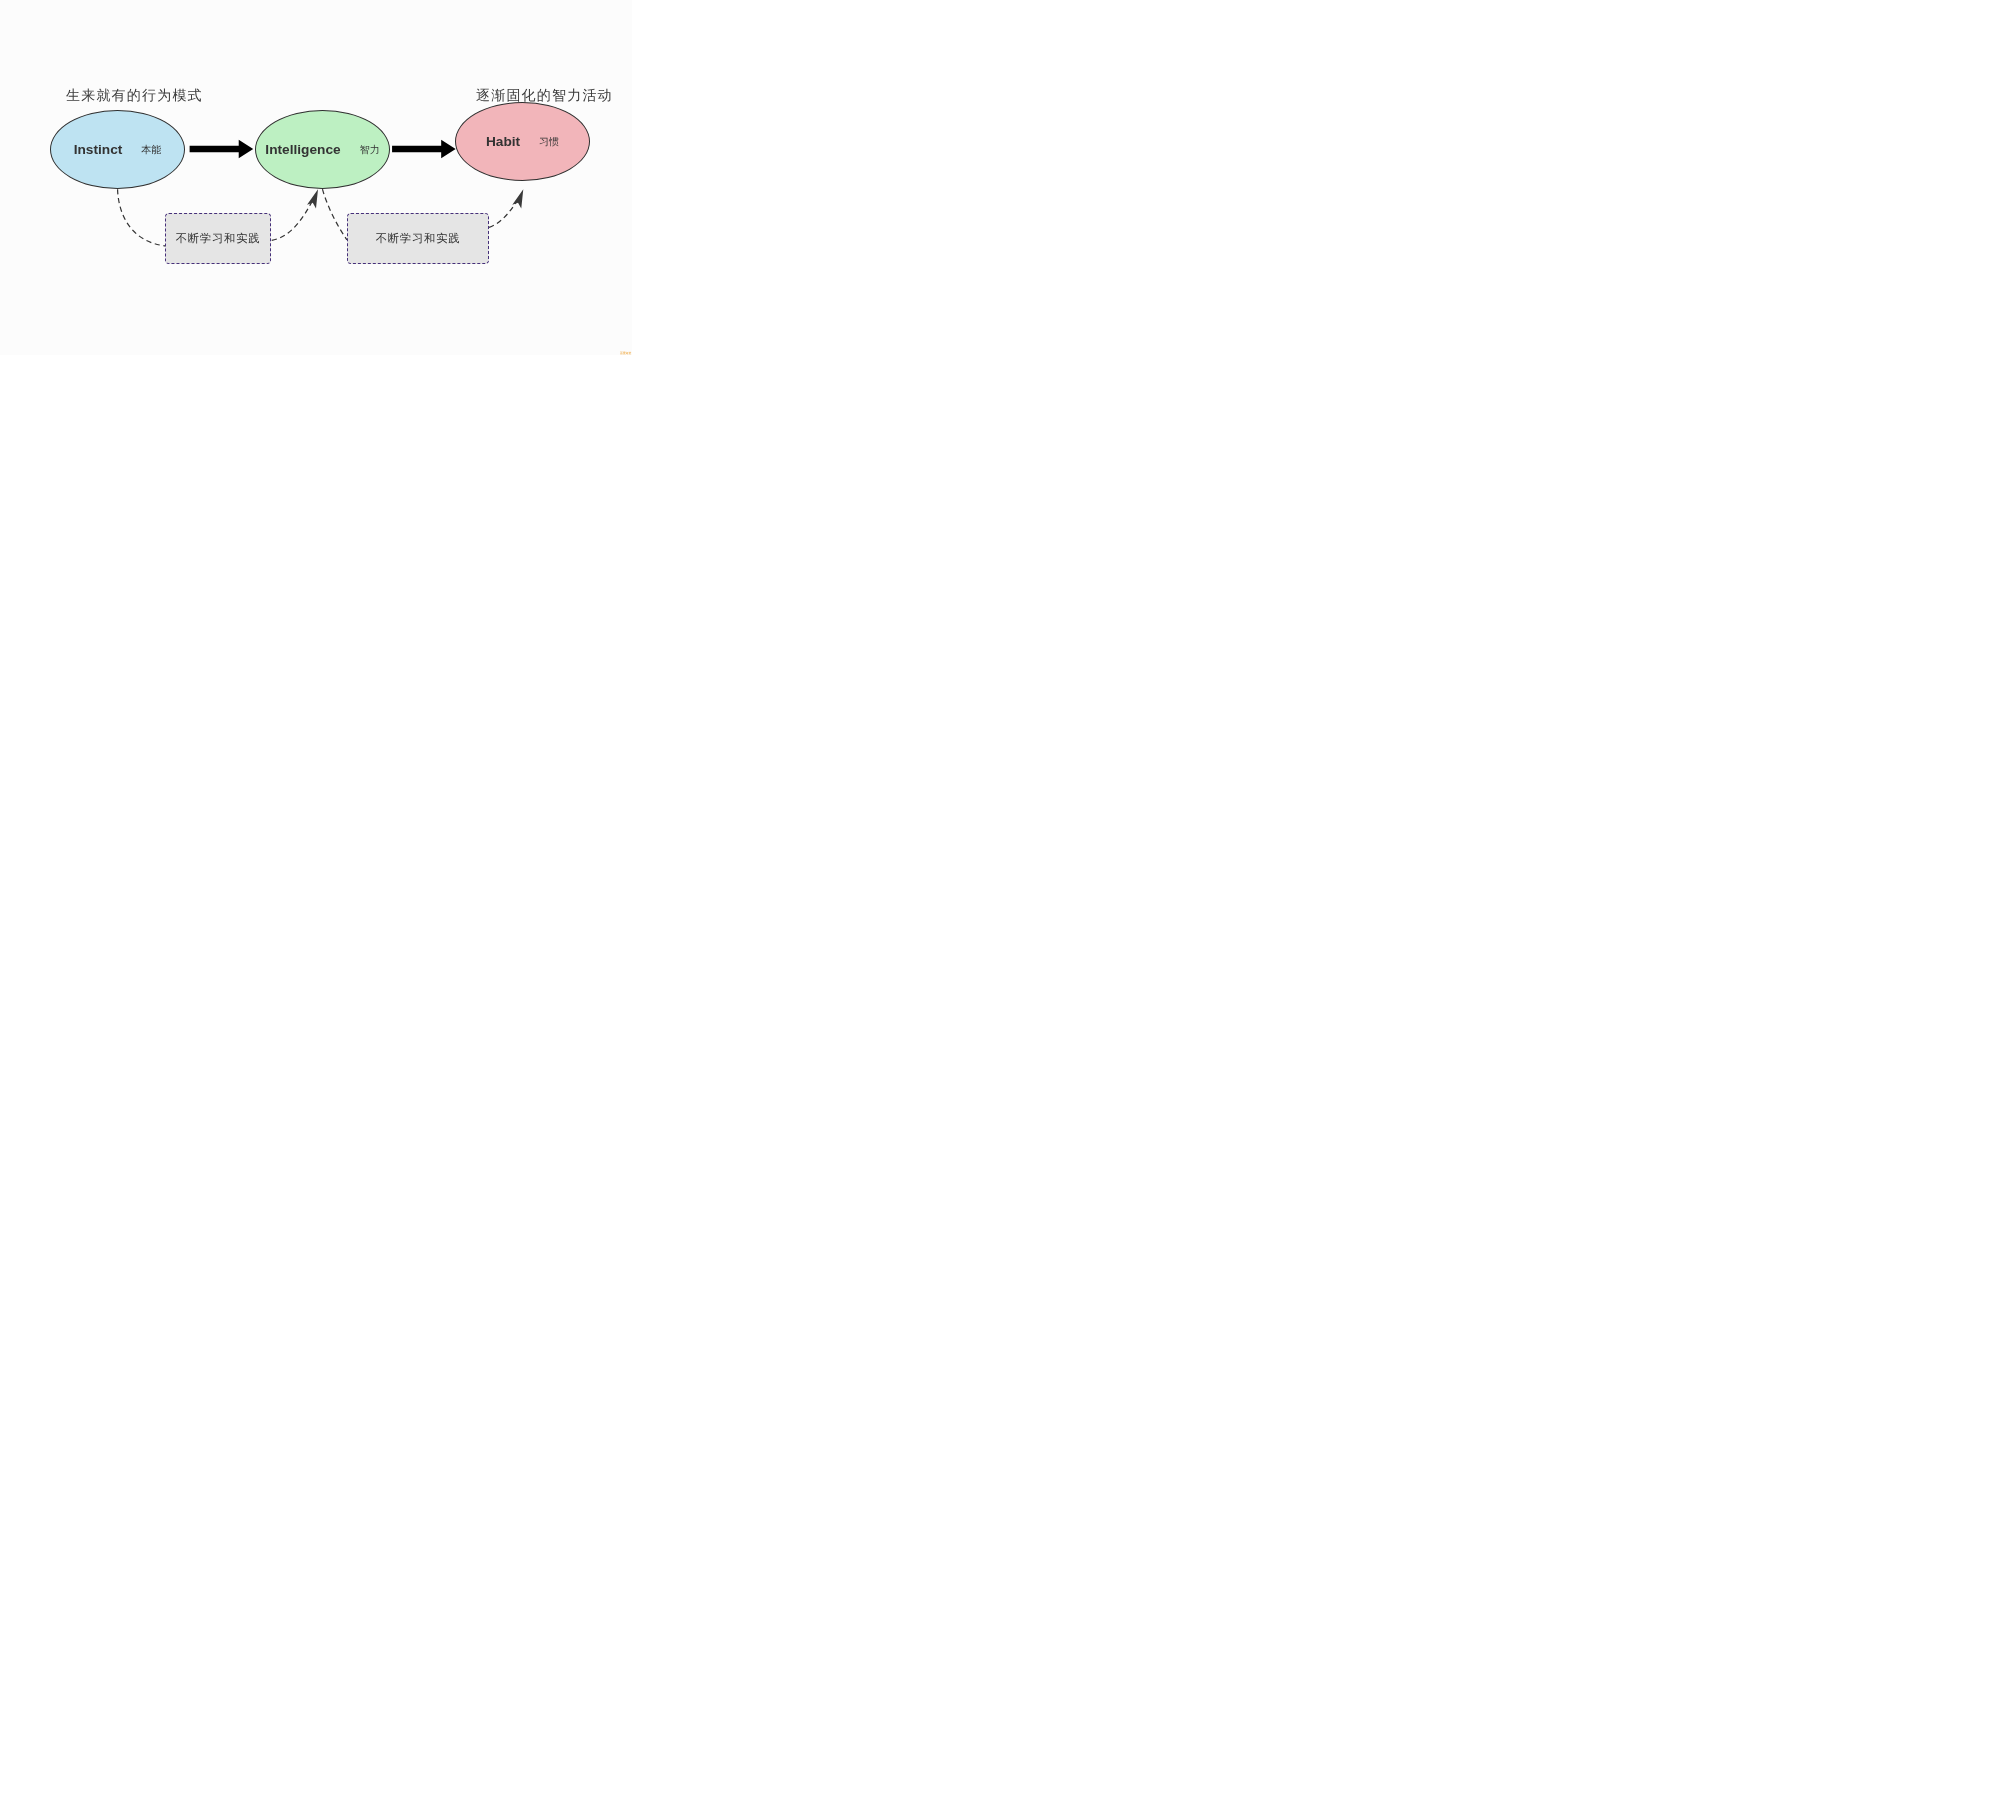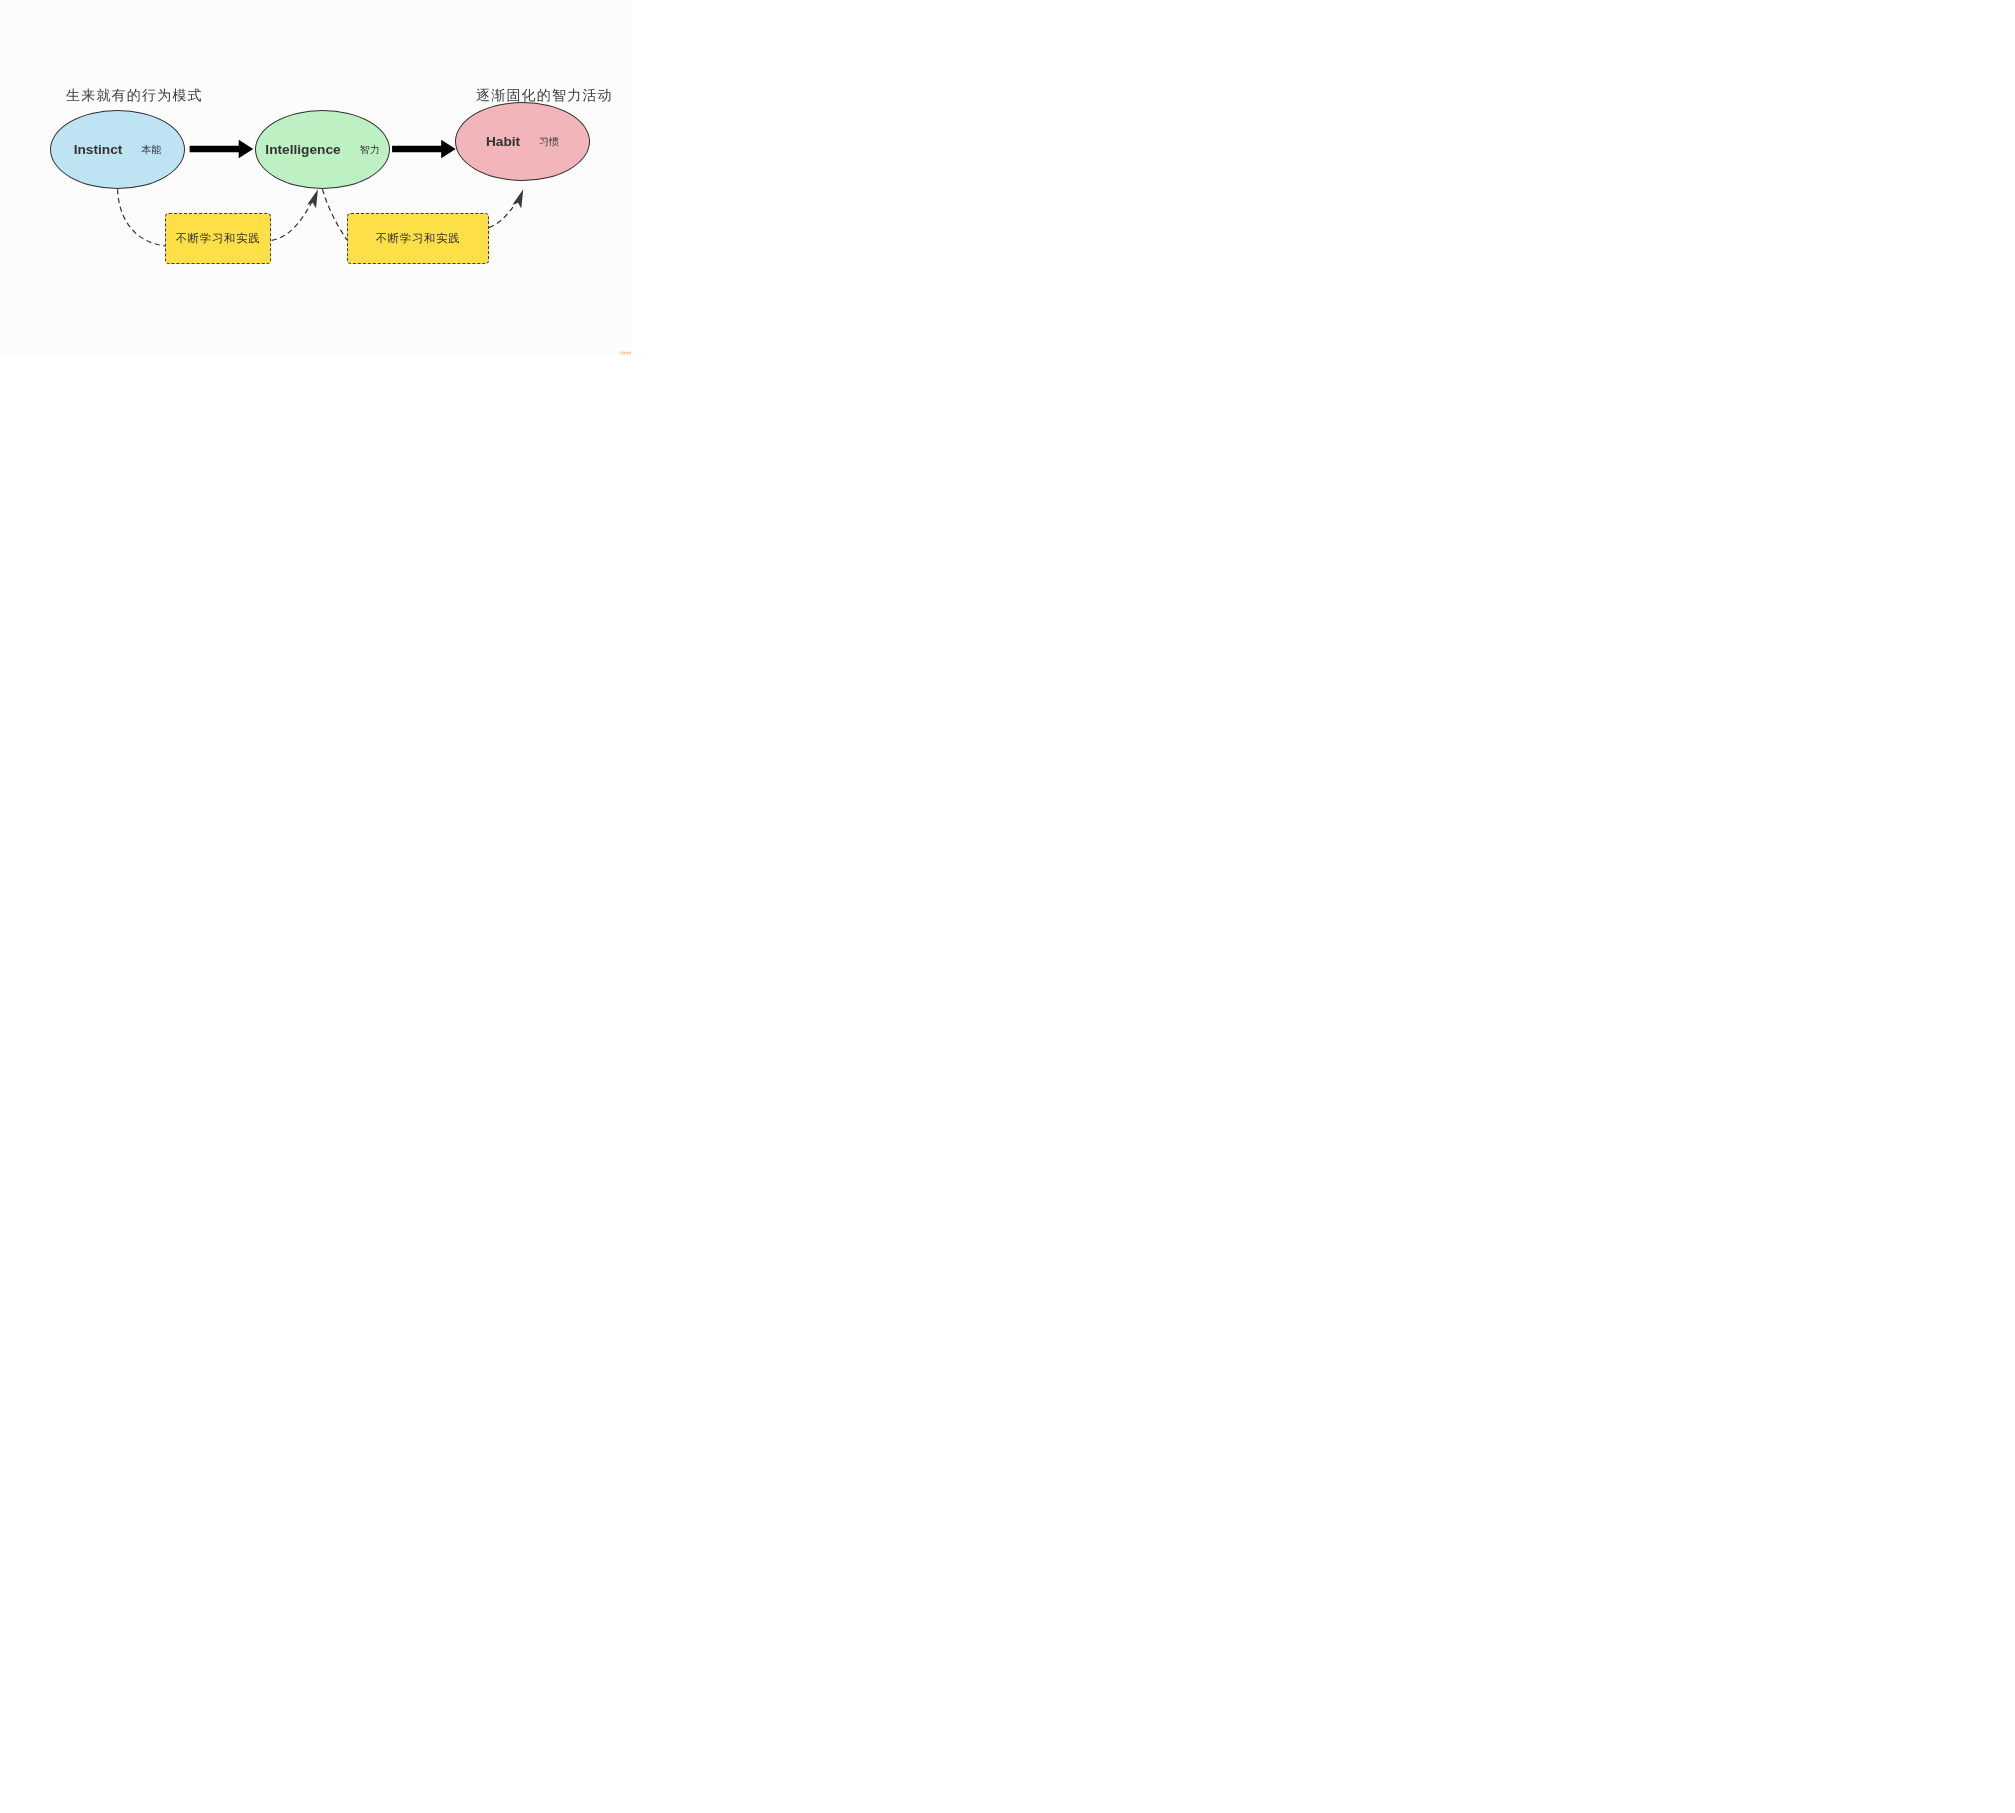--- a/index.html
+++ b/index.html
@@ -55,21 +55,21 @@
   .node-subtitle {
     font-size: 10px;
     color: #333333;
     line-height: 1.1;
   }
   .note-box {
     position: absolute;
     top: 213px;
     height: 51px;
     box-sizing: border-box;
-    background: #fde047;
+    background: #e5e5e5;
     border: 1.6px dashed #46307a;
     border-radius: 4px;
     display: flex;
     align-items: center;
     justify-content: center;
   }
   .note-box.box-learning   { left: 165px; width: 106px; }
   .note-box.box-repetition { left: 347px; width: 142px; }
   .note-label {
     font-size: 11.3px;

